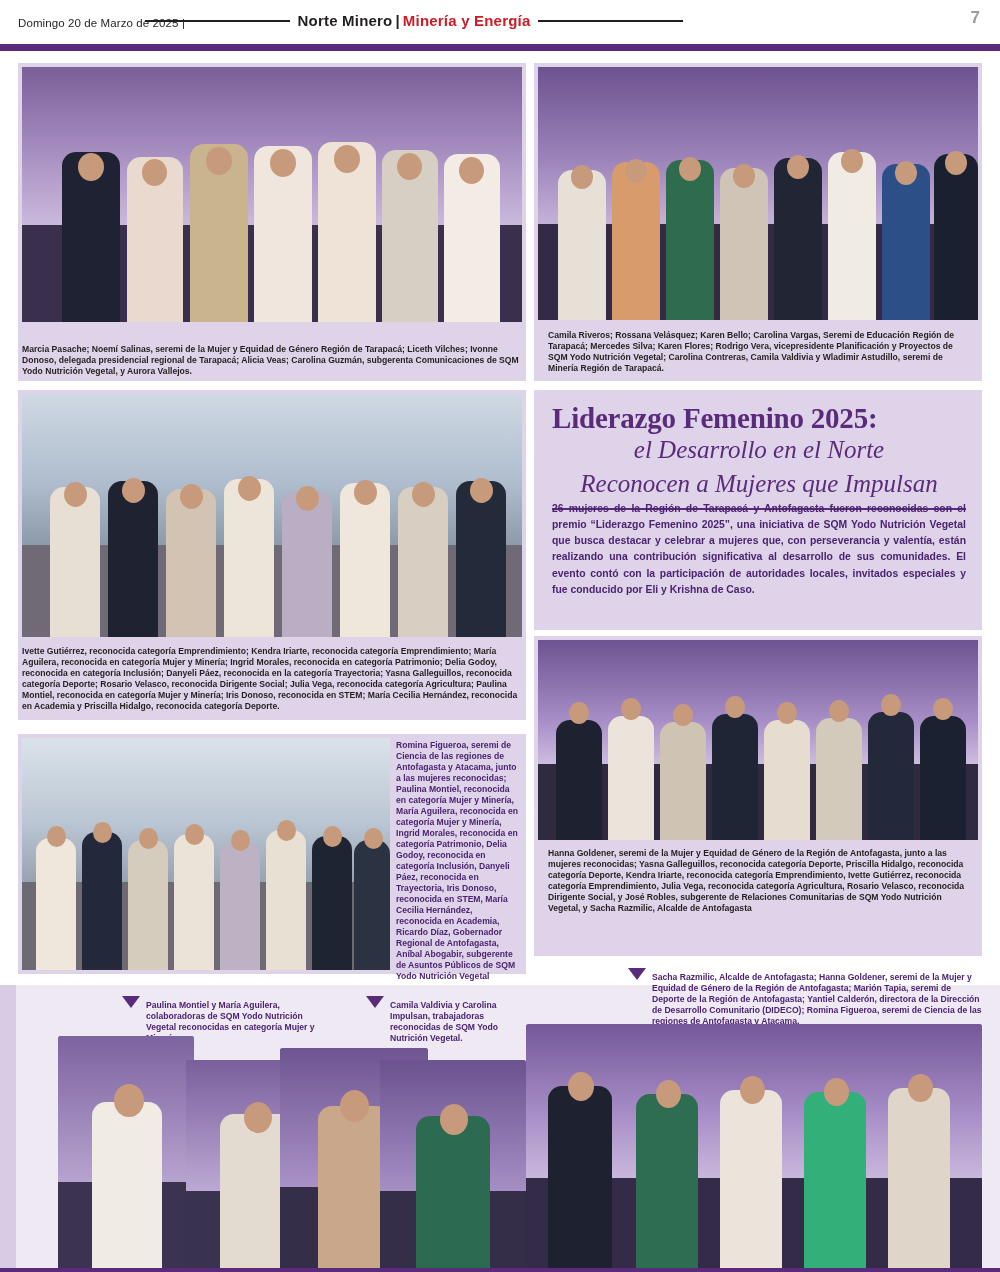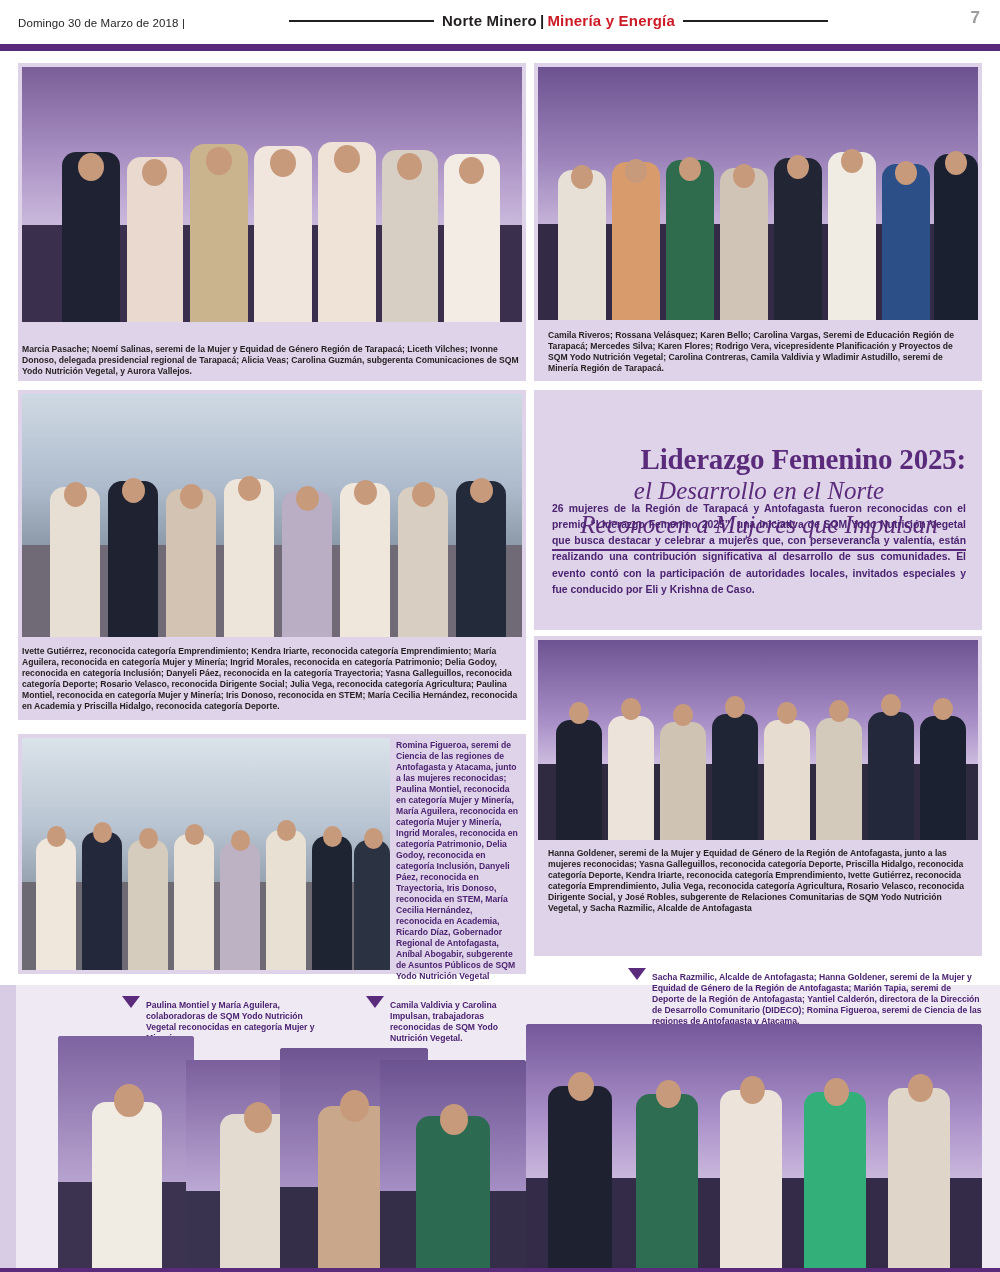--- a/index.html
+++ b/index.html
@@ -18,21 +18,21 @@
   .masthead {
     position:absolute; left:0; top:0; width:1000px; height:46px;
     display:flex; align-items:center;
   }
   .date-line {
     position:absolute; left:18px; top:17px;
     font-size:11.5px; color:#231f20; letter-spacing:.1px;
   }
   .center-head {
     position:absolute; left:0; top:12px; width:828px;
-    display:flex; align-items:center; justify-content:flex-end; gap:8px;
+    display:flex; align-items:center; justify-content:center; gap:8px;
   }
   .rule-left, .rule-right {
     height:2px; background:#231f20; width:145px;
   }
   .brand { font-size:15px; font-weight:bold; letter-spacing:.2px; white-space:nowrap;}
   .brand .sep { color:#231f20; margin:0 3px; }
   .brand .section { color:#cc1b26; }
   .folio {
     position:absolute; right:20px; top:8px;
     font-size:17px; font-weight:bold; color:#9b9b9b;
@@ -106,21 +106,21 @@
   .head { position:absolute; border-radius:50%; background:#c89a7c; }
 
   .footer-edge { position:absolute; left:0; bottom:0; width:1000px; height:4px; background:#5b2b7b; }
 </style>
 </head>
 <body>
 
 <div class="page">
 
   <div class="masthead">
-    <div class="date-line">Domingo 30 de Marzo de 2018 |</div>
+    <div class="date-line">Domingo 20 de Marzo de 2025 |</div>
     <div class="center-head">
       <div class="rule-left"></div>
       <div class="brand">
         <span>Norte Minero</span><span class="sep">|</span><span class="section">Minería y Energía</span>
       </div>
       <div class="rule-right"></div>
     </div>
     <div class="folio">7</div>
   </div>
   <div class="header-bar"></div>
@@ -198,21 +198,21 @@
       <div class="person" style="left:376px; width:50px; height:150px; background:#d8cec1;"></div>
         <div class="head" style="left:390px; top:88px; width:23px; height:25px;"></div>
       <div class="person" style="left:434px; width:50px; height:156px; background:#232a3a;"></div>
         <div class="head" style="left:448px; top:84px; width:23px; height:25px;"></div>
     </div>
   </div>
   <div class="cap" style="left:22px; top:646px; width:500px;">Ivette Gutiérrez, reconocida categoría Emprendimiento; Kendra Iriarte, reconocida categoría Emprendimiento; María Aguilera, reconocida en categoría Mujer y Minería; Ingrid Morales, reconocida en categoría Patrimonio; Delia Godoy, reconocida en categoría Inclusión; Danyeli Páez, reconocida en la categoría Trayectoria; Yasna Galleguillos, reconocida categoría Deporte; Rosario Velasco, reconocida Dirigente Social; Julia Vega, reconocida categoría Agricultura; Paulina Montiel, reconocida en categoría Mujer y Minería; Iris Donoso, reconocida en STEM; María Cecilia Hernández, reconocida en Academia y Priscilla Hidalgo, reconocida categoría Deporte.</div>
 
   <div class="panel-lav" style="left:534px; top:390px; width:448px; height:240px;"></div>
   <div class="titleblock" style="left:552px; top:402px; width:414px;">
-    <div class="t1" style="text-align:right;margin-top:41px;">Liderazgo Femenino 2025:</div>
+    <div class="t1" style="text-align:left;">Liderazgo Femenino 2025:</div>
     <div class="t2">el Desarrollo en el Norte</div>
     <div class="t2" style="margin-top:4px;">Reconocen a Mujeres que Impulsan</div>
     <div class="t-rule"></div>
   </div>
   <div class="lead" style="position:absolute; left:552px; top:501px; width:414px;">26 mujeres de la Región de Tarapacá y Antofagasta fueron reconocidas con el premio “Liderazgo Femenino 2025”, una iniciativa de SQM Yodo Nutrición Vegetal que busca destacar y celebrar a mujeres que, con perseverancia y valentía, están realizando una contribución significativa al desarrollo de sus comunidades. El evento contó con la participación de autoridades locales, invitados especiales y fue conducido por Eli y Krishna de Caso.</div>
 
   <div class="panel-lav" style="left:534px; top:636px; width:448px; height:320px;"></div>
   <div class="photo" style="left:538px; top:640px; width:440px; height:200px; background:#8f7cab;">
     <div class="stage">
       <div class="backdrop" style="background:linear-gradient(180deg,#6e5392 0%,#a78ec6 65%,#cdbcdf 100%);"></div>

